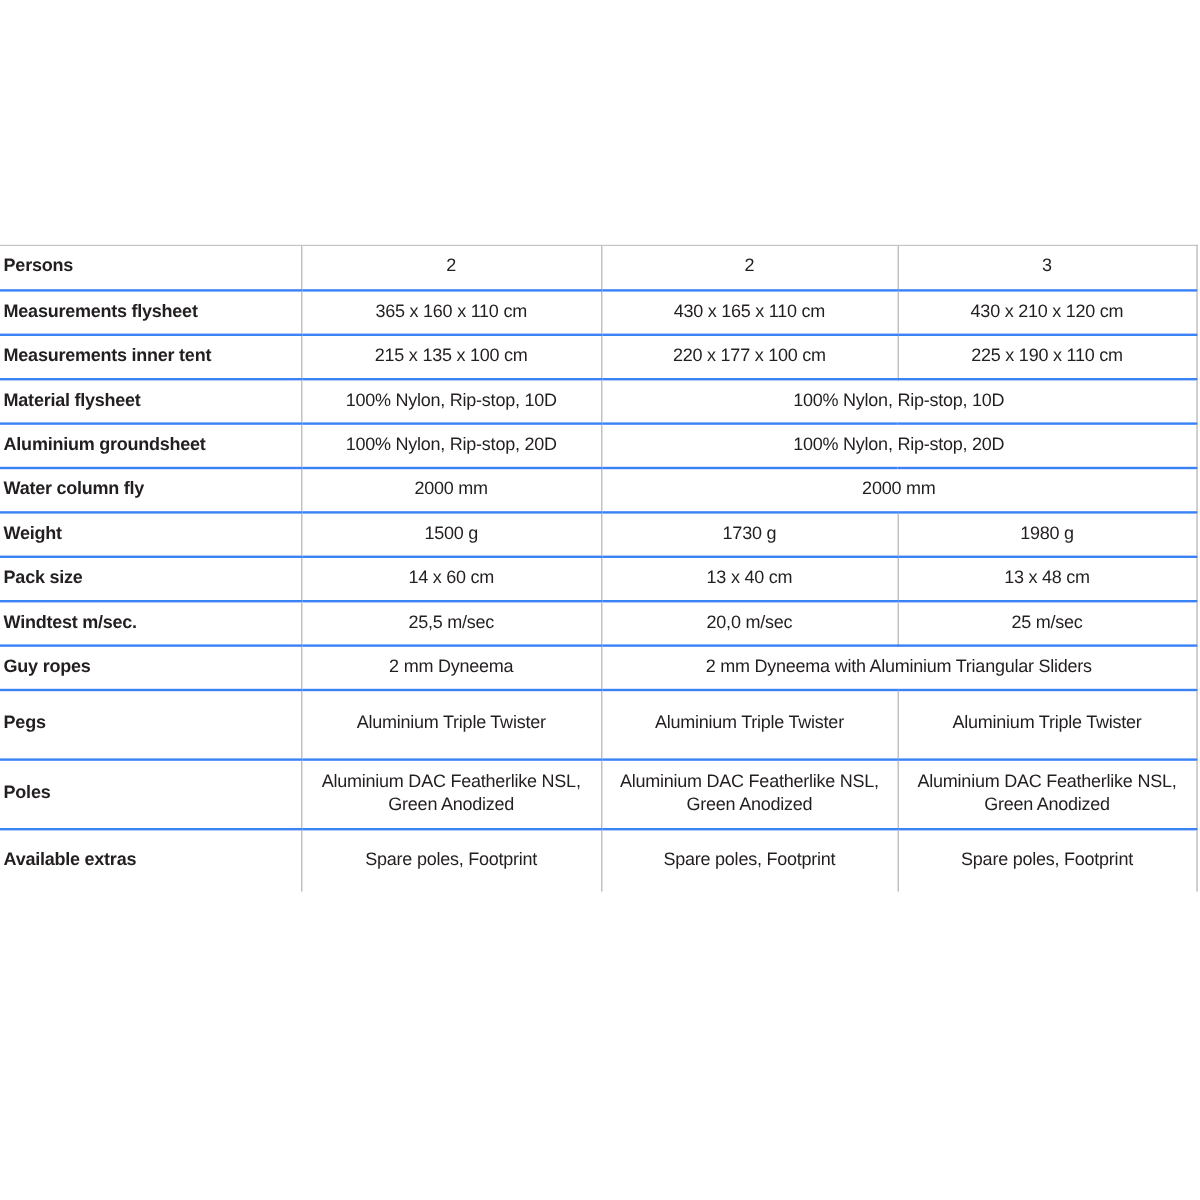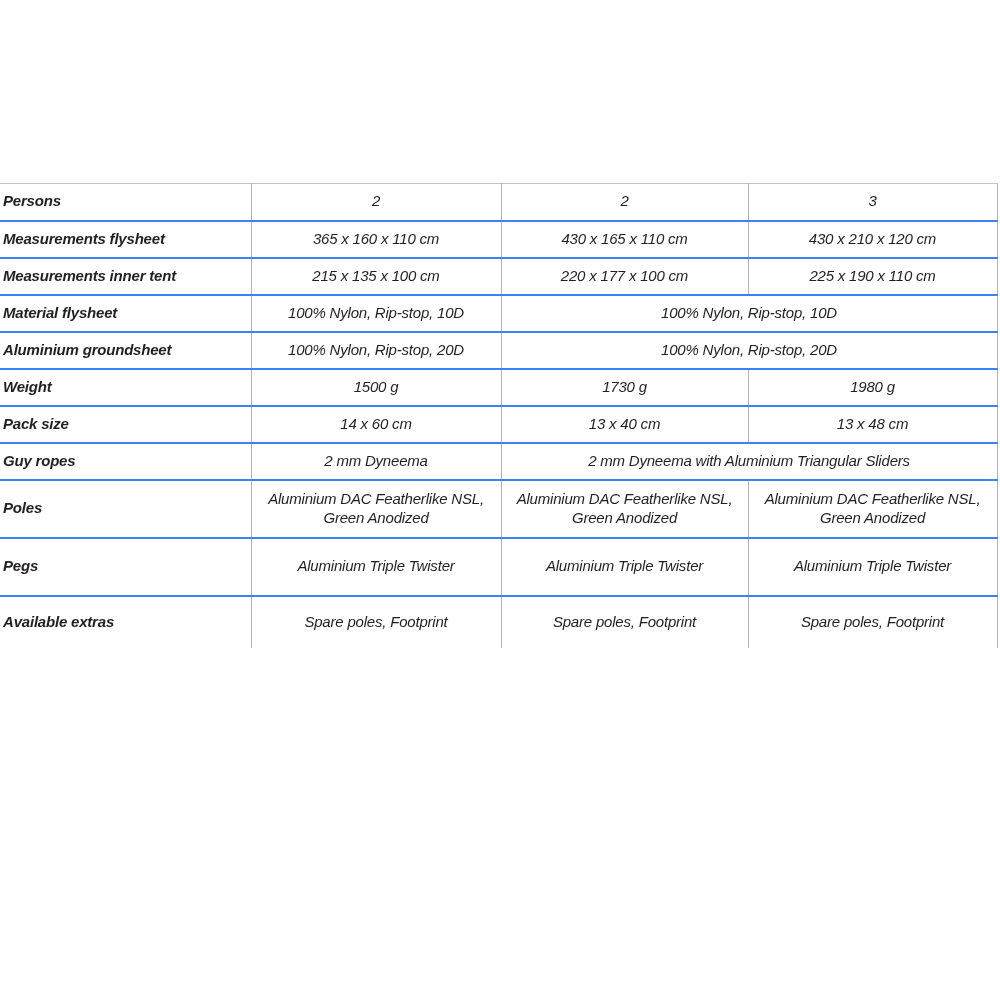--- a/index.html
+++ b/index.html
@@ -12,29 +12,28 @@
     width: 1000px;
     height: 1000px;
     background: #ffffff;
     overflow: hidden;
     font-family: "Liberation Sans", sans-serif;
     color: #231f20;
   }
   table.specs {
     position: absolute;
     left: 0;
-    top: 183px;
+    top: 204px;
     width: 997px;
     border-collapse: collapse;
     table-layout: fixed;
     border-top: 1px solid #c6c6c6;
     border-right: 1px solid #b2b2b2;
     font-size: 15px;
     letter-spacing: -0.2px;
-    font-style: italic;
   }
   td {
     vertical-align: middle;
     padding: 2px 6px;
     line-height: 1.25;
   }
   tr + tr td {
     border-top: 2px solid #3b82f6;
   }
   td + td {
@@ -86,47 +85,58 @@
         <td class="lbl">Material flysheet</td>
         <td class="val">100% Nylon, Rip-stop, 10D</td>
         <td class="val" colspan="2">100% Nylon, Rip-stop, 10D</td>
       </tr>
       <tr class="r-std">
         <td class="lbl">Aluminium groundsheet</td>
         <td class="val">100% Nylon, Rip-stop, 20D</td>
         <td class="val" colspan="2">100% Nylon, Rip-stop, 20D</td>
       </tr>
       <tr class="r-std">
+        <td class="lbl">Water column fly</td>
+        <td class="val">2000 mm</td>
+        <td class="val" colspan="2">2000 mm</td>
+      </tr>
+      <tr class="r-std">
         <td class="lbl">Weight</td>
         <td class="val">1500 g</td>
         <td class="val">1730 g</td>
         <td class="val">1980 g</td>
       </tr>
       <tr class="r-std">
         <td class="lbl">Pack size</td>
         <td class="val">14 x 60 cm</td>
         <td class="val">13 x 40 cm</td>
         <td class="val">13 x 48 cm</td>
       </tr>
       <tr class="r-std">
+        <td class="lbl">Windtest m/sec.</td>
+        <td class="val">25,5 m/sec</td>
+        <td class="val">20,0 m/sec</td>
+        <td class="val">25 m/sec</td>
+      </tr>
+      <tr class="r-std">
         <td class="lbl">Guy ropes</td>
         <td class="val">2 mm Dyneema</td>
         <td class="val" colspan="2">2 mm Dyneema with Aluminium Triangular Sliders</td>
+      </tr>
+      <tr class="r-tall">
+        <td class="lbl">Pegs</td>
+        <td class="val">Aluminium Triple Twister</td>
+        <td class="val">Aluminium Triple Twister</td>
+        <td class="val">Aluminium Triple Twister</td>
       </tr>
       <tr class="r-tall">
         <td class="lbl">Poles</td>
         <td class="val">Aluminium DAC Featherlike NSL, Green Anodized</td>
         <td class="val">Aluminium DAC Featherlike NSL, Green Anodized</td>
         <td class="val">Aluminium DAC Featherlike NSL, Green Anodized</td>
-      </tr>
-      <tr class="r-tall">
-        <td class="lbl">Pegs</td>
-        <td class="val">Aluminium Triple Twister</td>
-        <td class="val">Aluminium Triple Twister</td>
-        <td class="val">Aluminium Triple Twister</td>
       </tr>
       <tr class="r-last">
         <td class="lbl">Available extras</td>
         <td class="val">Spare poles, Footprint</td>
         <td class="val">Spare poles, Footprint</td>
         <td class="val">Spare poles, Footprint</td>
       </tr>
     </tbody>
   </table>
 </div>

